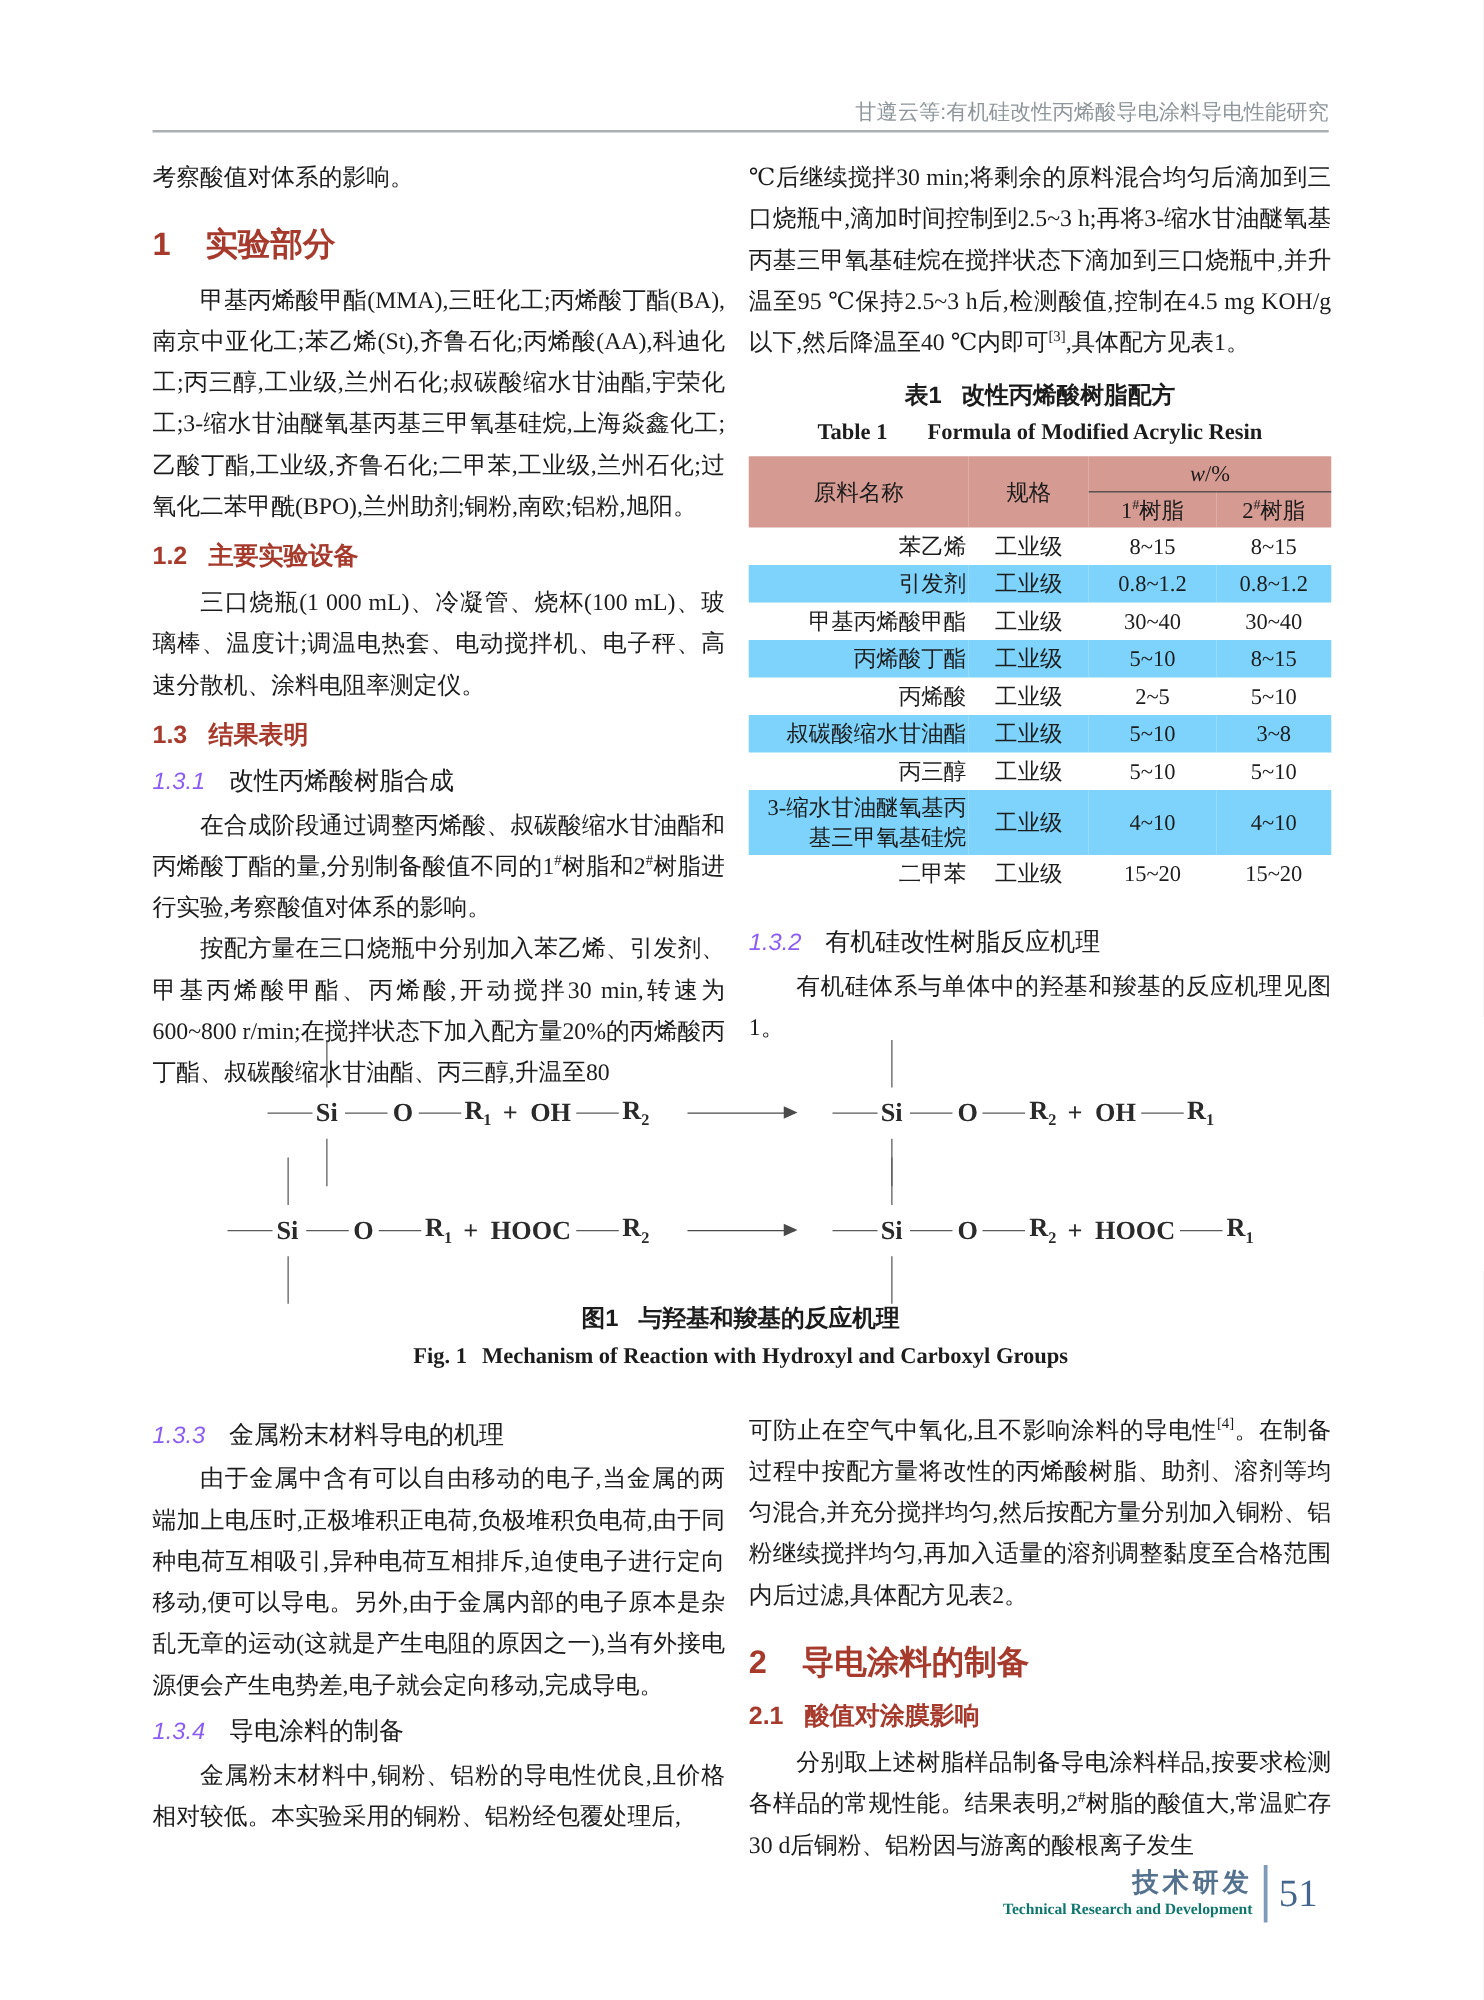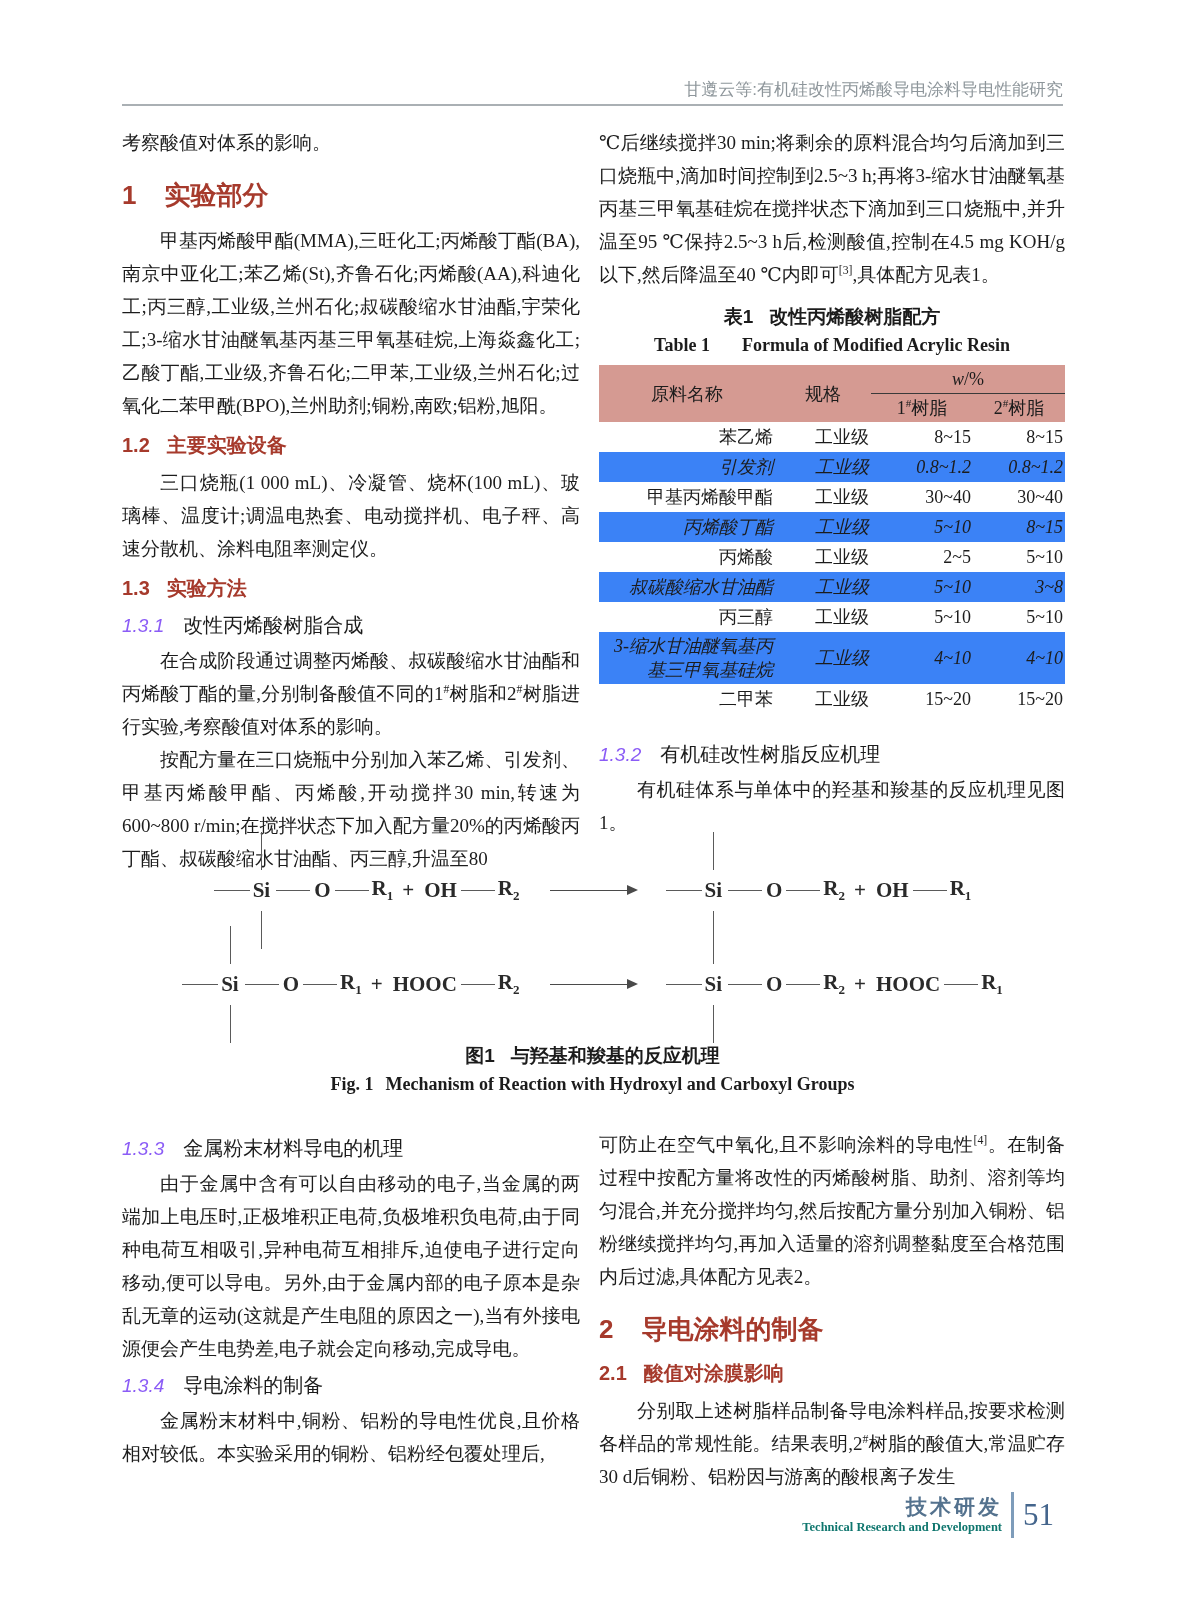--- a/index.html
+++ b/index.html
@@ -29,22 +29,22 @@
   .h3 .num{font-family:"Liberation Sans","DejaVu Sans",sans-serif;color:#8b5cf6;margin-right:19px;font-size:19px;font-style:italic;}
   
   .tbl-wrap{margin-top:12px;}
   .tbl-title-zh{font-family:"Liberation Sans","DejaVu Sans",sans-serif;font-weight:bold;
       font-size:19px;text-align:center;line-height:28px;}
   .tbl-title-zh .lbl{margin-right:16px;}
   .tbl-title-en{font-weight:bold;font-size:18px;text-align:center;line-height:28px;margin-bottom:6px;}
   .tbl-title-en .lbl{margin-right:32px;}
   table.t1{width:100%;border-collapse:collapse;font-size:18px;line-height:24px;}
   table.t1 th{font-weight:normal;background:#d59a92;padding:2px 2px;text-align:center;}
-  table.t1 td{padding:2px 2px;text-align:right;height:26px;}
-  table.t1 tr.shaded td{background:#3b82f6;font-style:italic;}
+  table.t1 td{padding:2px 2px;text-align:center;height:26px;}
+  table.t1 tr.shaded td{background:#7dd3fc;}
   table.t1 td.left{text-align:right;padding-left:12px;}
   table.t1 th.wcell{border-bottom:1px solid #3a3a3a;font-style:italic;}
   table.t1 th.wcell .pct{font-style:normal;}
   
   .figure{position:absolute;left:122px;top:836px;width:941px;}
   .eq-row{display:flex;justify-content:center;align-items:center;font-size:21px;color:#2a2a2a;font-weight:bold;}
   .eq-row.first{margin-top:40px;}
   .eq-row.second{margin-top:66px;}
   .stub{width:36px;height:1px;background:#5a5a5a;}
   .bond{width:34px;height:1px;background:#5a5a5a;margin:0 3px;}
@@ -83,21 +83,21 @@
     <p>考察酸值对体系的影响。</p>
     <div class="h1">
       <span class="num">1</span><span>实验部分</span>
     </div>
     <p class="ind">甲基丙烯酸甲酯(MMA),三旺化工;丙烯酸丁酯(BA),南京中亚化工;苯乙烯(St),齐鲁石化;丙烯酸(AA),科迪化工;丙三醇,工业级,兰州石化;叔碳酸缩水甘油酯,宇荣化工;3-缩水甘油醚氧基丙基三甲氧基硅烷,上海焱鑫化工;乙酸丁酯,工业级,齐鲁石化;二甲苯,工业级,兰州石化;过氧化二苯甲酰(BPO),兰州助剂;铜粉,南欧;铝粉,旭阳。</p>
     <div class="h2">
       <span class="num">1.2</span><span>主要实验设备</span>
     </div>
     <p class="ind">三口烧瓶(1 000 mL)、冷凝管、烧杯(100 mL)、玻璃棒、温度计;调温电热套、电动搅拌机、电子秤、高速分散机、涂料电阻率测定仪。</p>
     <div class="h2">
-      <span class="num">1.3</span><span>实验方法</span>
+      <span class="num">1.3</span><span>结果表明</span>
     </div>
     <div class="h3">
       <span class="num">1.3.1</span><span>改性丙烯酸树脂合成</span>
     </div>
     <p class="ind"><span>在合成阶段通过调整丙烯酸、叔碳酸缩水甘油酯和丙烯酸丁酯的量,分别制备酸值不同的1</span><sup>#</sup><span>树脂和2</span><sup>#</sup><span>树脂进行实验,考察酸值对体系的影响。</span></p>
     <p class="ind">按配方量在三口烧瓶中分别加入苯乙烯、引发剂、甲基丙烯酸甲酯、丙烯酸,开动搅拌30 min,转速为600~800 r/min;在搅拌状态下加入配方量20%的丙烯酸丙丁酯、叔碳酸缩水甘油酯、丙三醇,升温至80</p>
   </div>
 
   <div class="col col-rt">
     <p><span>℃后继续搅拌30 min;将剩余的原料混合均匀后滴加到三口烧瓶中,滴加时间控制到2.5~3 h;再将3-缩水甘油醚氧基丙基三甲氧基硅烷在搅拌状态下滴加到三口烧瓶中,并升温至95 ℃保持2.5~3 h后,检测酸值,控制在4.5 mg KOH/g以下,然后降温至40 ℃内即可</span><sup>[3]</sup><span>,具体配方见表1。</span></p>

